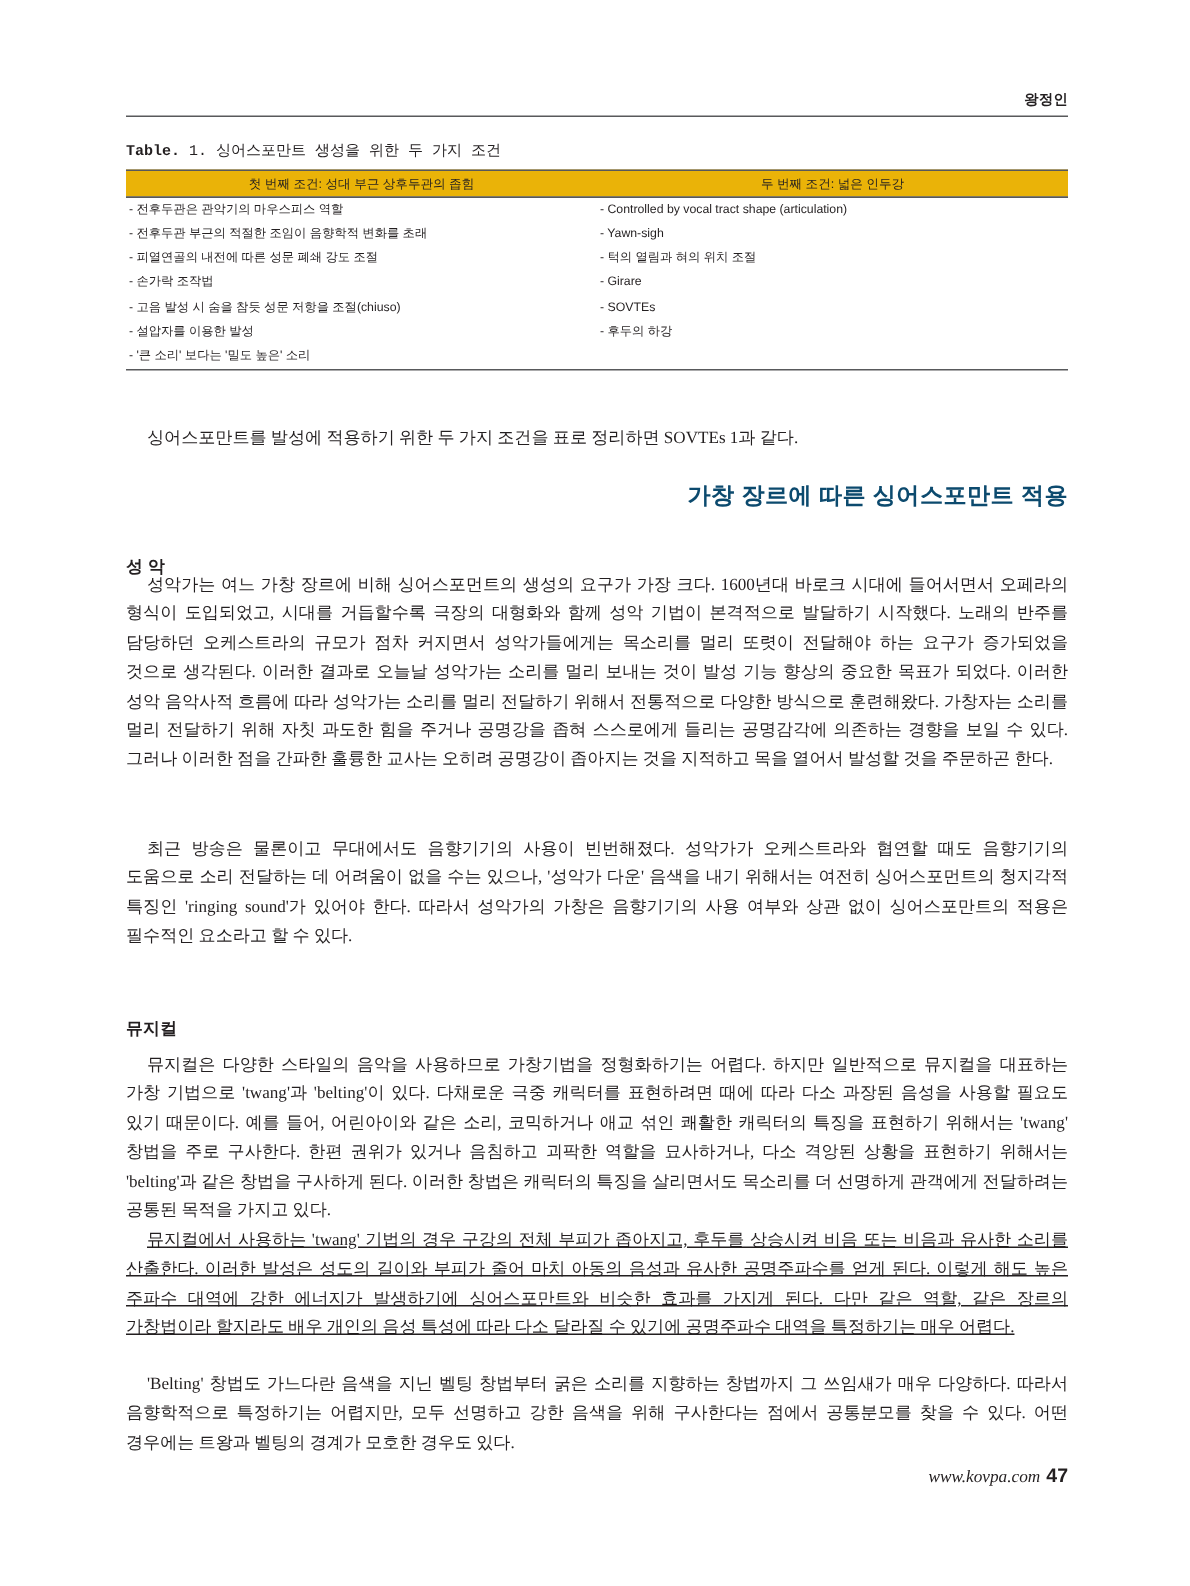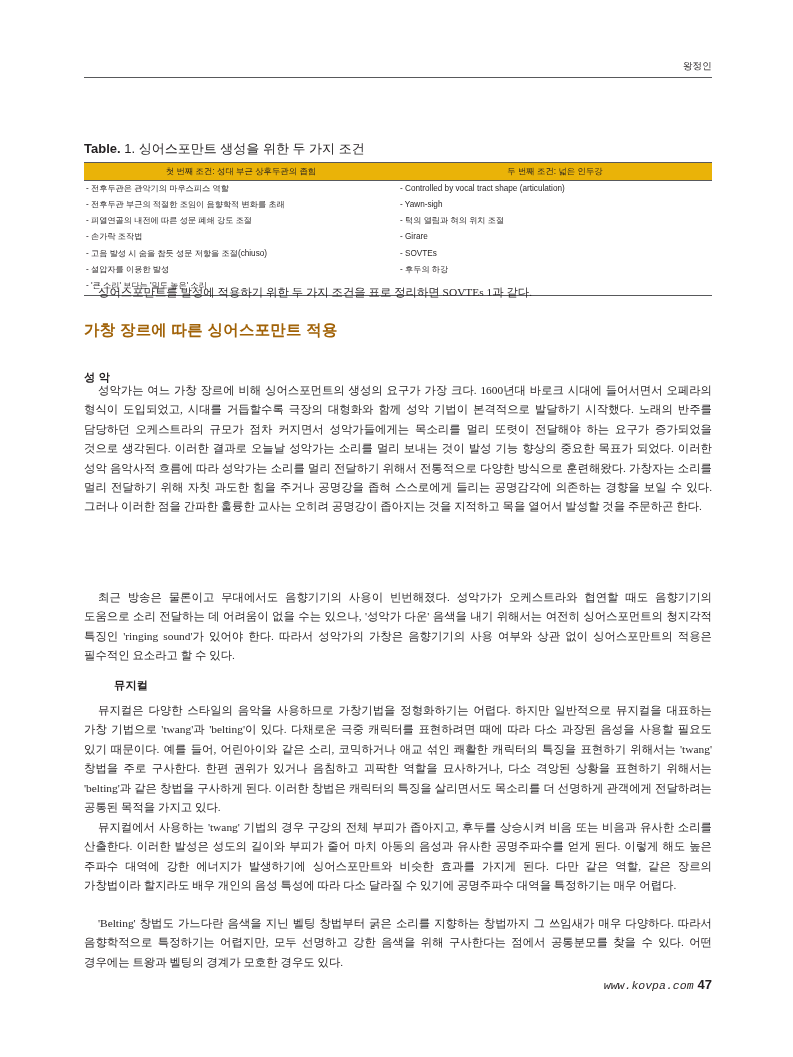--- a/index.html
+++ b/index.html
@@ -23,21 +23,21 @@
   }
 
   
   .running-head {
     position: absolute;
     top: 60px;
     left: 84px;
     right: 81px;
     text-align: right;
     font-family: "Liberation Sans", "DejaVu Sans", sans-serif;
-    font-weight: normal;
+    font-weight: bold;
     font-size: 9.5px;
     color: #231f20;
     letter-spacing: .2px;
   }
   .head-rule {
     position: absolute;
     top: 77px;
     left: 84px;
     width: 628px;
     height: 1px;
@@ -45,26 +45,25 @@
   }
 
   
   .table-wrap {
     position: absolute;
     top: 95px;
     left: 84px;
     width: 628px;
   }
   .table-caption {
-    font-family: Liberation Sans, sans-serif;
-    font-size: 13px;
+    font-family: Liberation Mono, monospace;
+    font-size: 10px;
     color: #231f20;
     margin-bottom: 4px;
     line-height: 1.35;
-    margin-top: 45px;
   }
   .table-caption .tbl-word {
     font-weight: bold;
   }
   table.datatable {
     width: 628px;
     border-collapse: collapse;
     table-layout: fixed;
   }
   table.datatable thead th {
@@ -110,25 +109,25 @@
     text-indent: 14px;
     color: #231f20;
     word-break: keep-all;
   }
 
   
   .section-title {
     position: absolute;
     left: 84px;
     width: 628px;
-    text-align: left;
+    text-align: right;
     font-family: "Liberation Sans", "DejaVu Sans", sans-serif;
     font-weight: bold;
     font-size: 15.4px;
-    color: #a16207;
+    color: #0c4a6e;
     letter-spacing: .3px;
   }
 
   
   .sub-head {
     position: absolute;
     left: 84px;
     font-family: "Liberation Sans", "DejaVu Sans", sans-serif;
     font-weight: bold;
     font-size: 11.2px;
@@ -139,21 +138,21 @@
   
   .footer {
     position: absolute;
     left: 84px;
     width: 628px;
     top: 975px;
     text-align: right;
     color: #231f20;
   }
   .footer .site {
-    font-family: Liberation Mono, monospace;
+    font-family: Liberation Serif, serif;
     font-style: italic;
     font-size: 11.5px;
   }
   .footer .pageno {
     font-family: "Liberation Sans", "DejaVu Sans", sans-serif;
     font-weight: bold;
     font-size: 13px;
     margin-left: 4px;
   }
 </style>
@@ -211,29 +210,29 @@
   <div class="body-block" style="top:283px;">
     <p class="para">싱어스포만트를 발성에 적용하기 위한 두 가지 조건을 표로 정리하면 SOVTEs 1과 같다.</p>
   </div>
 
   <div class="section-title" style="top:320px;">가창 장르에 따른 싱어스포만트 적용</div>
 
   <div class="sub-head" style="top:358px;margin-top:12px;">성 악</div>
   <div class="body-block" style="top:381px;">
     <p class="para">성악가는 여느 가창 장르에 비해 싱어스포먼트의 생성의 요구가 가장 크다. 1600년대 바로크 시대에 들어서면서 오페라의 형식이 도입되었고, 시대를 거듭할수록 극장의 대형화와 함께 성악 기법이 본격적으로 발달하기 시작했다. 노래의 반주를 담당하던 오케스트라의 규모가 점차 커지면서 성악가들에게는 목소리를 멀리 또렷이 전달해야 하는 요구가 증가되었을 것으로 생각된다. 이러한 결과로 오늘날 성악가는 소리를 멀리 보내는 것이 발성 기능 향상의 중요한 목표가 되었다. 이러한 성악 음악사적 흐름에 따라 성악가는 소리를 멀리 전달하기 위해서 전통적으로 다양한 방식으로 훈련해왔다. 가창자는 소리를 멀리 전달하기 위해 자칫 과도한 힘을 주거나 공명강을 좁혀 스스로에게 들리는 공명감각에 의존하는 경향을 보일 수 있다. 그러나 이러한 점을 간파한 훌륭한 교사는 오히려 공명강이 좁아지는 것을 지적하고 목을 열어서 발성할 것을 주문하곤 한다.</p>
   </div>
-  <div class="body-block" style="top:588px;">
+  <div class="body-block" style="top:557px;">
     <p class="para">최근 방송은 물론이고 무대에서도 음향기기의 사용이 빈번해졌다. 성악가가 오케스트라와 협연할 때도 음향기기의 도움으로 소리 전달하는 데 어려움이 없을 수는 있으나, '성악가 다운' 음색을 내기 위해서는 여전히 싱어스포먼트의 청지각적 특징인 'ringing sound'가 있어야 한다. 따라서 성악가의 가창은 음향기기의 사용 여부와 상관 없이 싱어스포만트의 적용은 필수적인 요소라고 할 수 있다.</p>
   </div>
 
-  <div class="sub-head" style="top:678px;margin-left:30px;">뮤지컬</div>
+  <div class="sub-head" style="top:678px;">뮤지컬</div>
   <div class="body-block" style="top:701px;">
     <p class="para">뮤지컬은 다양한 스타일의 음악을 사용하므로 가창기법을 정형화하기는 어렵다. 하지만 일반적으로 뮤지컬을 대표하는 가창 기법으로 'twang'과 'belting'이 있다. 다채로운 극중 캐릭터를 표현하려면 때에 따라 다소 과장된 음성을 사용할 필요도 있기 때문이다. 예를 들어, 어린아이와 같은 소리, 코믹하거나 애교 섞인 쾌활한 캐릭터의 특징을 표현하기 위해서는 'twang' 창법을 주로 구사한다. 한편 권위가 있거나 음침하고 괴팍한 역할을 묘사하거나, 다소 격앙된 상황을 표현하기 위해서는 'belting'과 같은 창법을 구사하게 된다. 이러한 창법은 캐릭터의 특징을 살리면서도 목소리를 더 선명하게 관객에게 전달하려는 공통된 목적을 가지고 있다.</p>
   </div>
-  <div class="body-block" style="top:818px;">
+  <div class="body-block" style="top:818px;text-decoration:underline;">
     <p class="para">뮤지컬에서 사용하는 'twang' 기법의 경우 구강의 전체 부피가 좁아지고, 후두를 상승시켜 비음 또는 비음과 유사한 소리를 산출한다. 이러한 발성은 성도의 길이와 부피가 줄어 마치 아동의 음성과 유사한 공명주파수를 얻게 된다. 이렇게 해도 높은 주파수 대역에 강한 에너지가 발생하기에 싱어스포만트와 비슷한 효과를 가지게 된다. 다만 같은 역할, 같은 장르의 가창법이라 할지라도 배우 개인의 음성 특성에 따라 다소 달라질 수 있기에 공명주파수 대역을 특정하기는 매우 어렵다.</p>
   </div>
   <div class="body-block" style="top:914px;">
     <p class="para">'Belting' 창법도 가느다란 음색을 지닌 벨팅 창법부터 굵은 소리를 지향하는 창법까지 그 쓰임새가 매우 다양하다. 따라서 음향학적으로 특정하기는 어렵지만, 모두 선명하고 강한 음색을 위해 구사한다는 점에서 공통분모를 찾을 수 있다. 어떤 경우에는 트왕과 벨팅의 경계가 모호한 경우도 있다.</p>
   </div>
 
   <div class="footer">
     <span class="site">www.kovpa.com</span><span class="pageno">47</span>
   </div>
 

